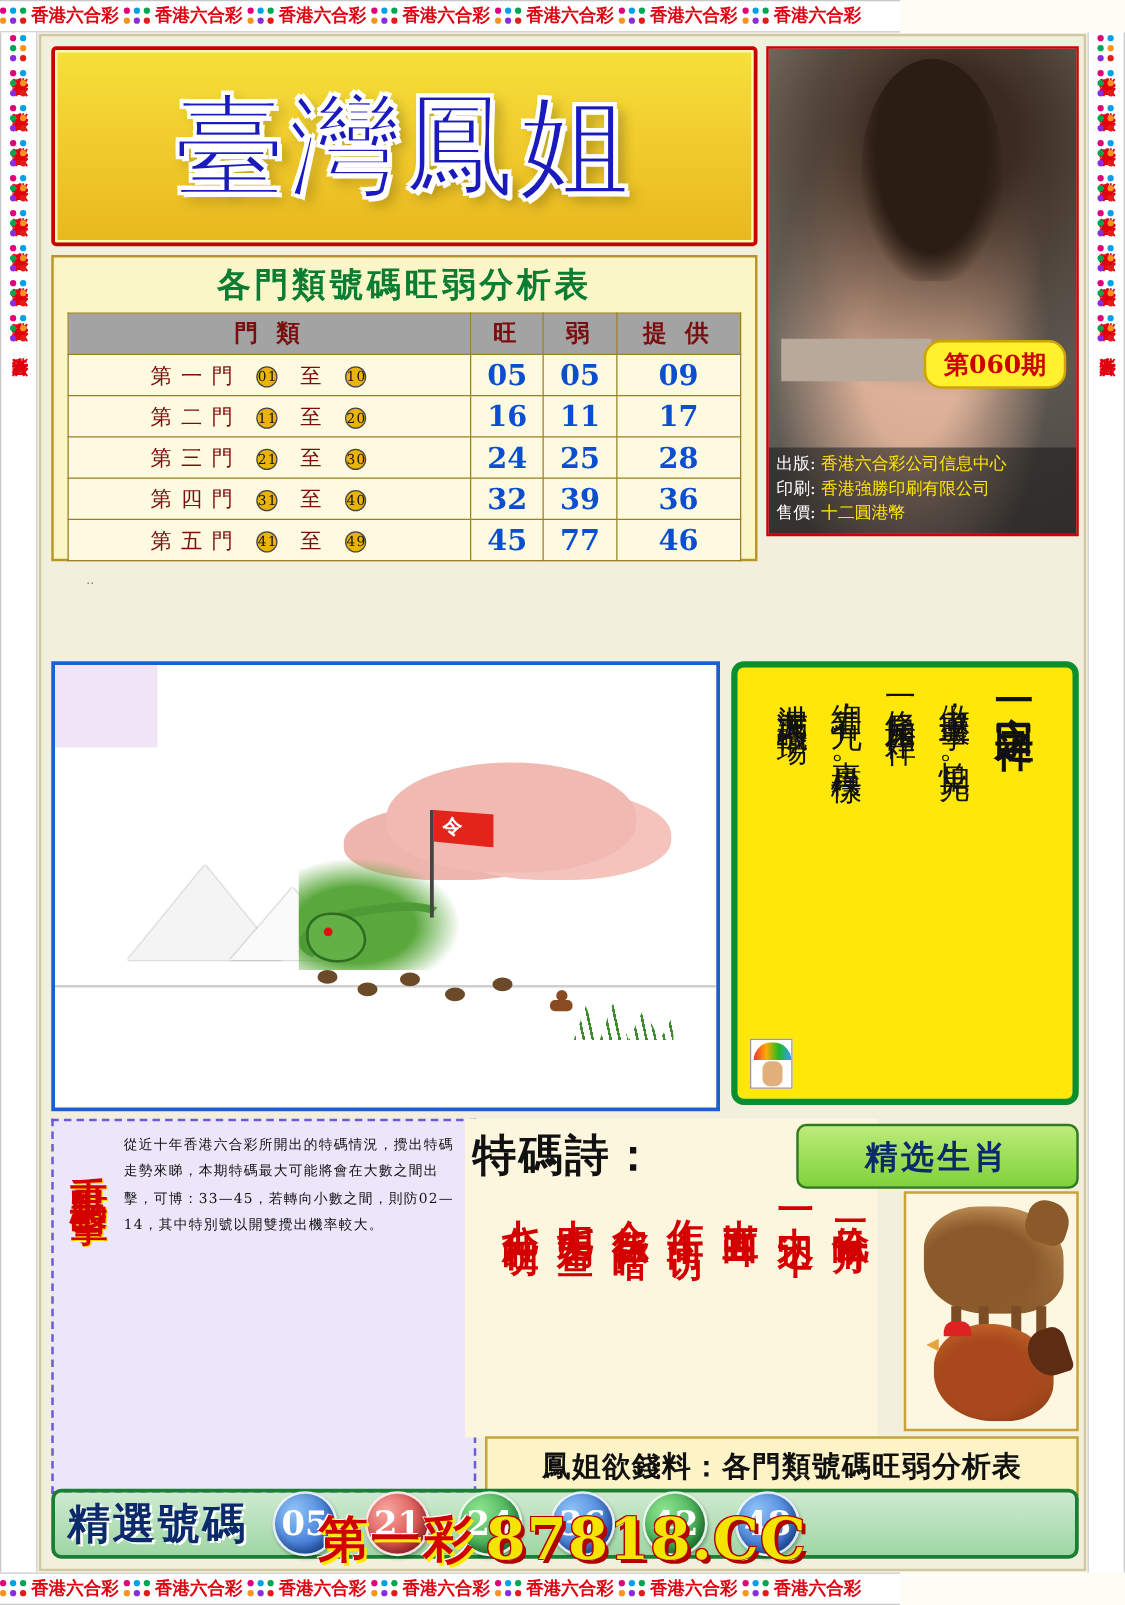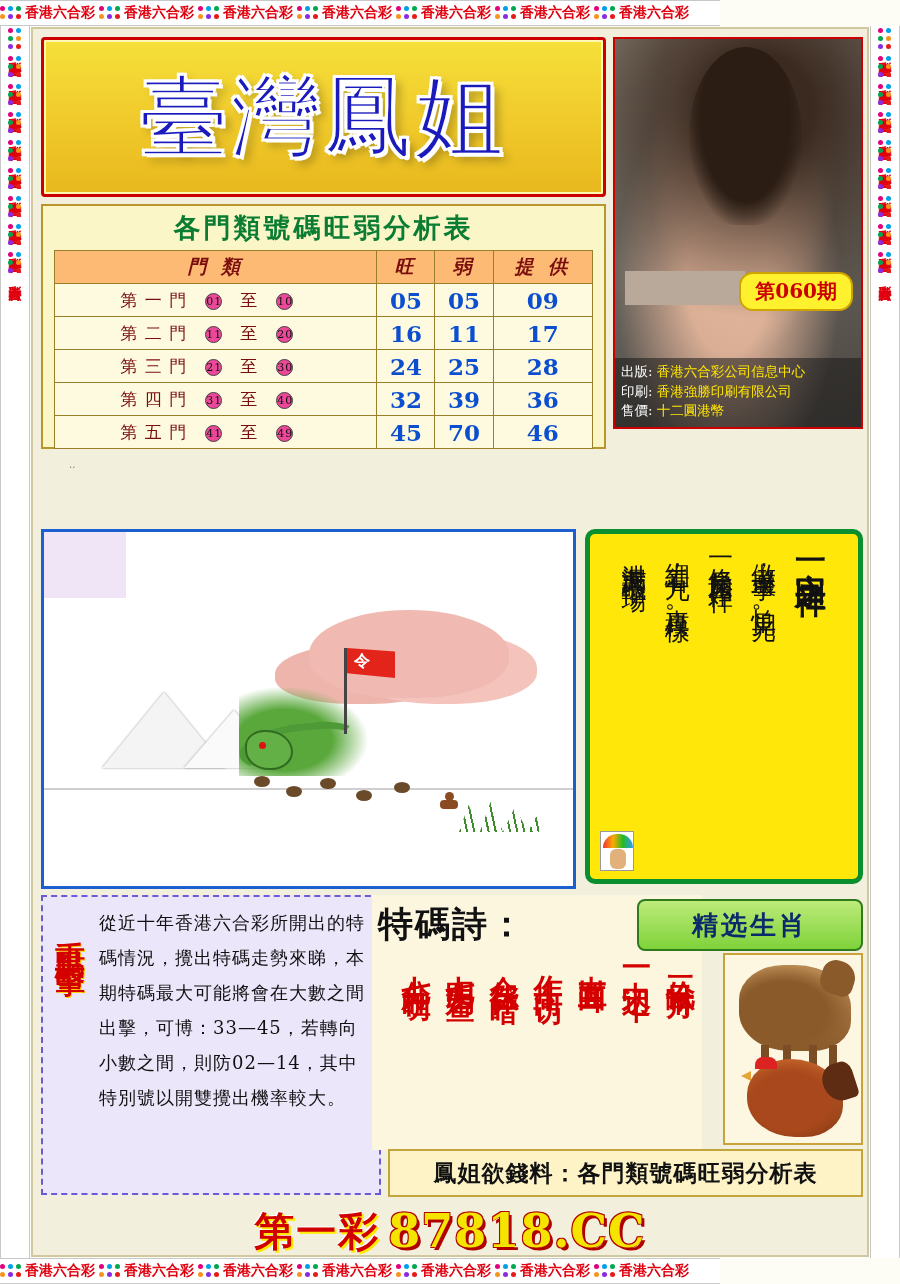--- a/index.html
+++ b/index.html
@@ -101,34 +101,33 @@
     text-align:center; font-size:27px; font-weight:bold; color:#0a7d33;
     font-family:"DejaVu Serif","Liberation Serif",serif;
     padding:4px 0 2px; letter-spacing:3px;
   }
   .analysis table { width:96%; margin:2px auto 0; border-collapse:collapse; }
   .analysis th, .analysis td {
     border:1px solid #9a7f2a; text-align:center; height:33px;
     font-family:"DejaVu Serif","Liberation Serif",serif;
   }
   .analysis th {
-    font-size:19px; color:#7a0d0d; background:#fdba74; font-weight:bold;
+    font-size:19px; color:#7a0d0d; background:#a3a3a3; font-weight:bold;
     letter-spacing:4px;
-    font-style:italic;
   }
   .analysis td.lbl {
     font-size:17px; color:#7a0d0d; background:#fdfae0; letter-spacing:1px;
   }
   .analysis td.num {
     font-size:23px; color:#0b4fd0; background:#fdfae0; font-weight:bold;
   }
   .circnum {
     display:inline-block; border:1px solid #444; border-radius:50%;
     width:17px; height:17px; line-height:15px; font-size:11px;
-    color:#111; background:#ec4899; vertical-align:middle; margin:0 18px;
+    color:#111; background:#eab308; vertical-align:middle; margin:0 18px;
   }
 
   
   .photo {
     position:absolute; left:580px; top:8px; width:250px; height:392px;
     border:2px solid #cc0000; overflow:hidden;
     background: linear-gradient(#6d6054, #55514d);
   }
   .photo-img {
     position:absolute; left:0; top:0; width:100%; height:100%;
@@ -257,21 +256,21 @@
   }
   .purple-label {
     position:absolute; left:6px; top:20px;
     writing-mode: vertical-rl; text-orientation: upright;
     font-family:"DejaVu Serif","Liberation Serif",serif;
     font-size:30px; font-weight:bold; color:#d40000; letter-spacing:8px;
     text-shadow: 1px 1px 0 #ffd400;
   }
   .purple-text {
     font-family:"DejaVu Serif","Liberation Serif",serif;
-    font-size:18px; color:#111; line-height:1.95; letter-spacing:1px;
+    font-size:11px; color:#111; line-height:1.95; letter-spacing:1px;
   }
 
   
   .temashi {
     position:absolute; left:339px; top:866px; width:330px; height:255px;
     background:#fcf6df;
   }
   .temashi-title {
     font-family:"DejaVu Serif","Liberation Serif",serif;
     font-size:35px; font-weight:bold; color:#111; letter-spacing:2px;
@@ -790,21 +789,21 @@
             </tr>
             <tr>
               <td class="lbl">第 四 門<span class="circnum">31</span>至<span class="circnum">40</span></td>
               <td class="num">32</td>
               <td class="num">39</td>
               <td class="num">36</td>
             </tr>
             <tr>
               <td class="lbl">第 五 門<span class="circnum">41</span>至<span class="circnum">49</span></td>
               <td class="num">45</td>
-              <td class="num">70</td>
+              <td class="num">77</td>
               <td class="num">46</td>
             </tr>
           </tbody>
       </table>
     </div>
 
     <div class="tiny-dots">..</div>
 
     <div class="photo">
       <div class="photo-img"></div>
@@ -903,20 +902,31 @@
         <div class="rooster">
           <div class="comb"></div>
           <div class="beak"></div>
           <div class="tail"></div>
         </div>
       </div>
     </div>
 
     <div class="hint-bar">鳳姐欲錢料：各門類號碼旺弱分析表</div>
 
+    <div class="bottom-bar">
+      <div class="bottom-title">精選號碼</div>
+      <div class="balls" id="ballsRow">
+          <div class="ball b">05</div>
+          <div class="ball r">21</div>
+          <div class="ball g">24</div>
+          <div class="ball b">36</div>
+          <div class="ball g">42</div>
+          <div class="ball b">48</div>
+        </div>
+    </div>
 
   </div>
 
   <div class="watermark">
     <div class="wm-left">第一彩</div>
     <div class="wm-right">87818.CC</div>
   </div>
 
 </div>
 

